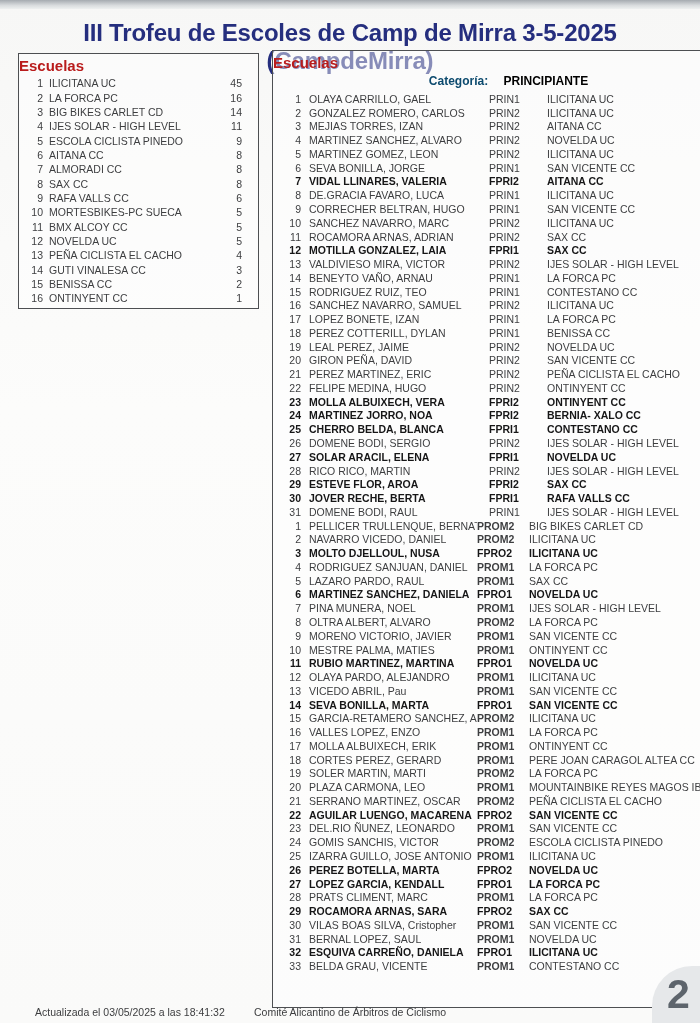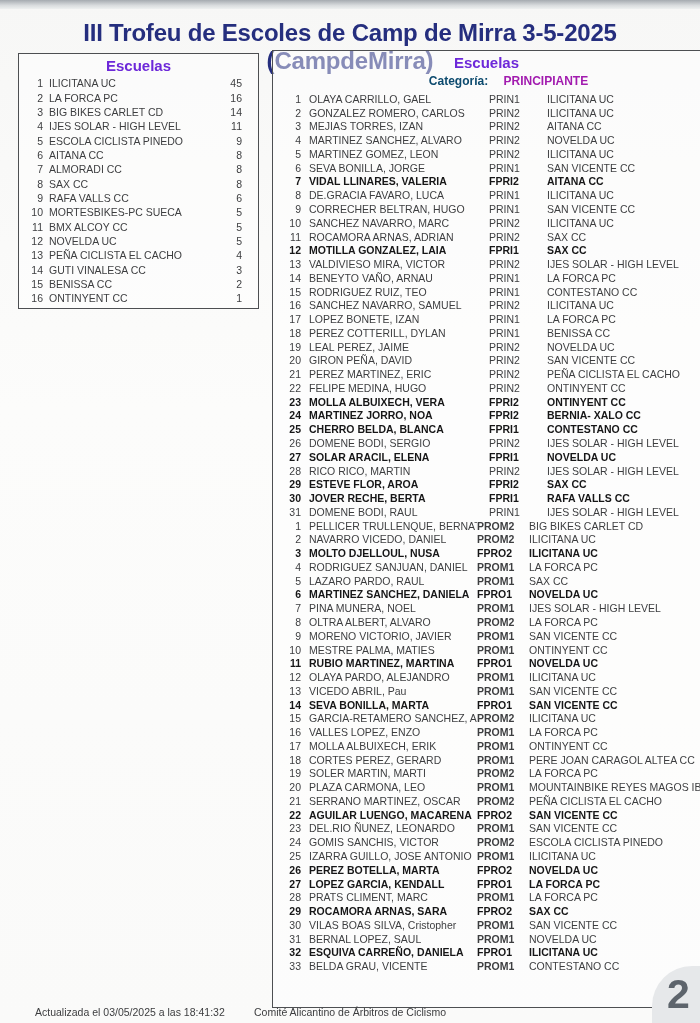--- a/index.html
+++ b/index.html
@@ -9,33 +9,33 @@
     font-family:"Liberation Sans",sans-serif;
     -webkit-font-smoothing:antialiased;
   }
   .scan-strip{position:absolute;top:0;left:0;width:100%;height:9px;
     background:linear-gradient(#a6abb0,#d9dcde 60%,#eef0f0);}
   .page-title{position:absolute;top:19px;left:0;width:100%;text-align:center;
     font-size:24px;font-weight:bold;color:#252e7e;letter-spacing:-0.2px;}
   .box{position:absolute;border:1.6px solid #4d4f52;background:rgba(255,255,255,0.45);box-sizing:border-box;}
   #escuelas-box{left:18px;top:53px;width:241px;height:256px;}
   #gimkhana-box{left:272px;top:50px;width:428px;height:958px;border-right:none;}
-  .box-title{text-align:center;font-weight:bold;color:#6d28d9;font-size:15px;
+  .box-title{font-weight:bold;color:#b91c1c;font-size:15px;
     padding-top:3px;height:19px;line-height:17px;}
   
   .e-row{display:flex;align-items:center;height:14.35px;font-size:10.5px;
     color:#3d3e40;padding:0 16px 0 8px;white-space:nowrap;}
   .e-rank{width:16px;text-align:right;flex:none;}
   .e-name{flex:1;margin-left:6px;overflow:hidden;}
   .e-pts{width:26px;text-align:right;flex:none;}
   
   .cat-label{text-align:center;font-size:12px;font-weight:bold;height:15px;
     line-height:15px;margin-top:1px;}
   .cat-prefix{color:#0c4a6e;margin-left:44px;}
-  .cat-name{color:#a21caf;margin-left:12px;}
+  .cat-name{color:#000000;margin-left:12px;}
   .cat{margin-top:0;}
   .cat-1 .cat-label{margin-top:13px;margin-bottom:2px;}
   .cat-0 .cat-label{margin-bottom:3px;}
   .g-row{display:flex;align-items:center;height:13.78px;font-size:10.5px;
     color:#3d3e40;padding-left:8px;white-space:nowrap;}
   .g-rank{width:20px;text-align:right;flex:none;}
   .g-name{margin-left:8px;width:180px;flex:none;overflow:hidden;}
   .g-code{width:58px;flex:none;}
   .g-club{flex:1;overflow:hidden;}
   .cat-1 .g-name{width:168px;}

